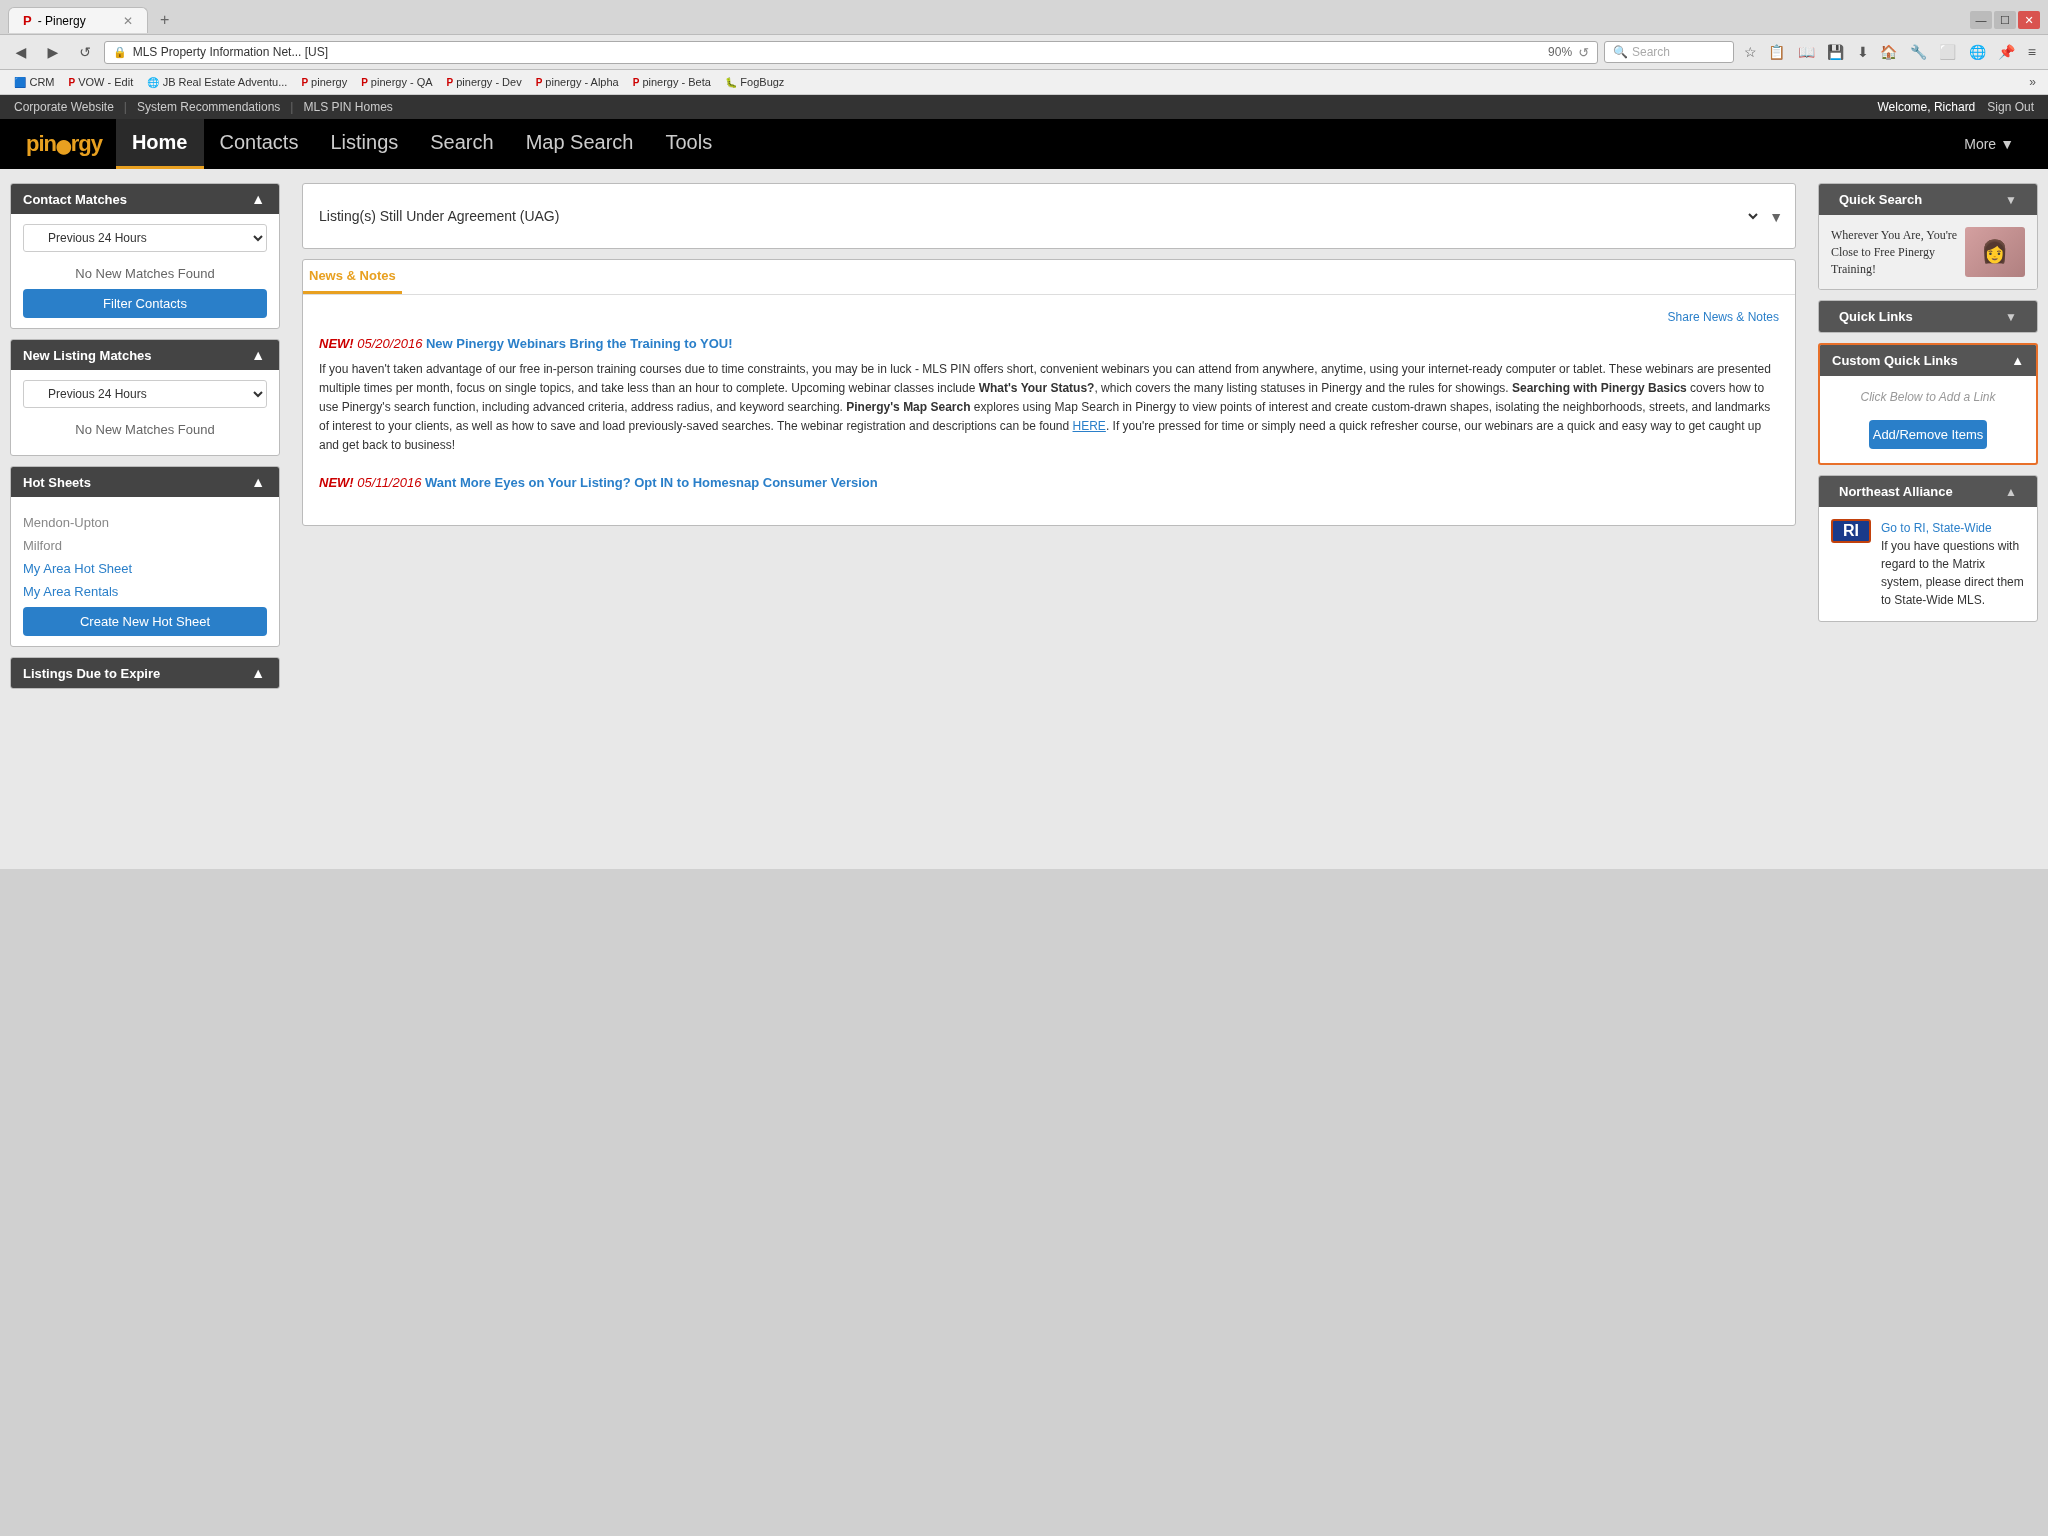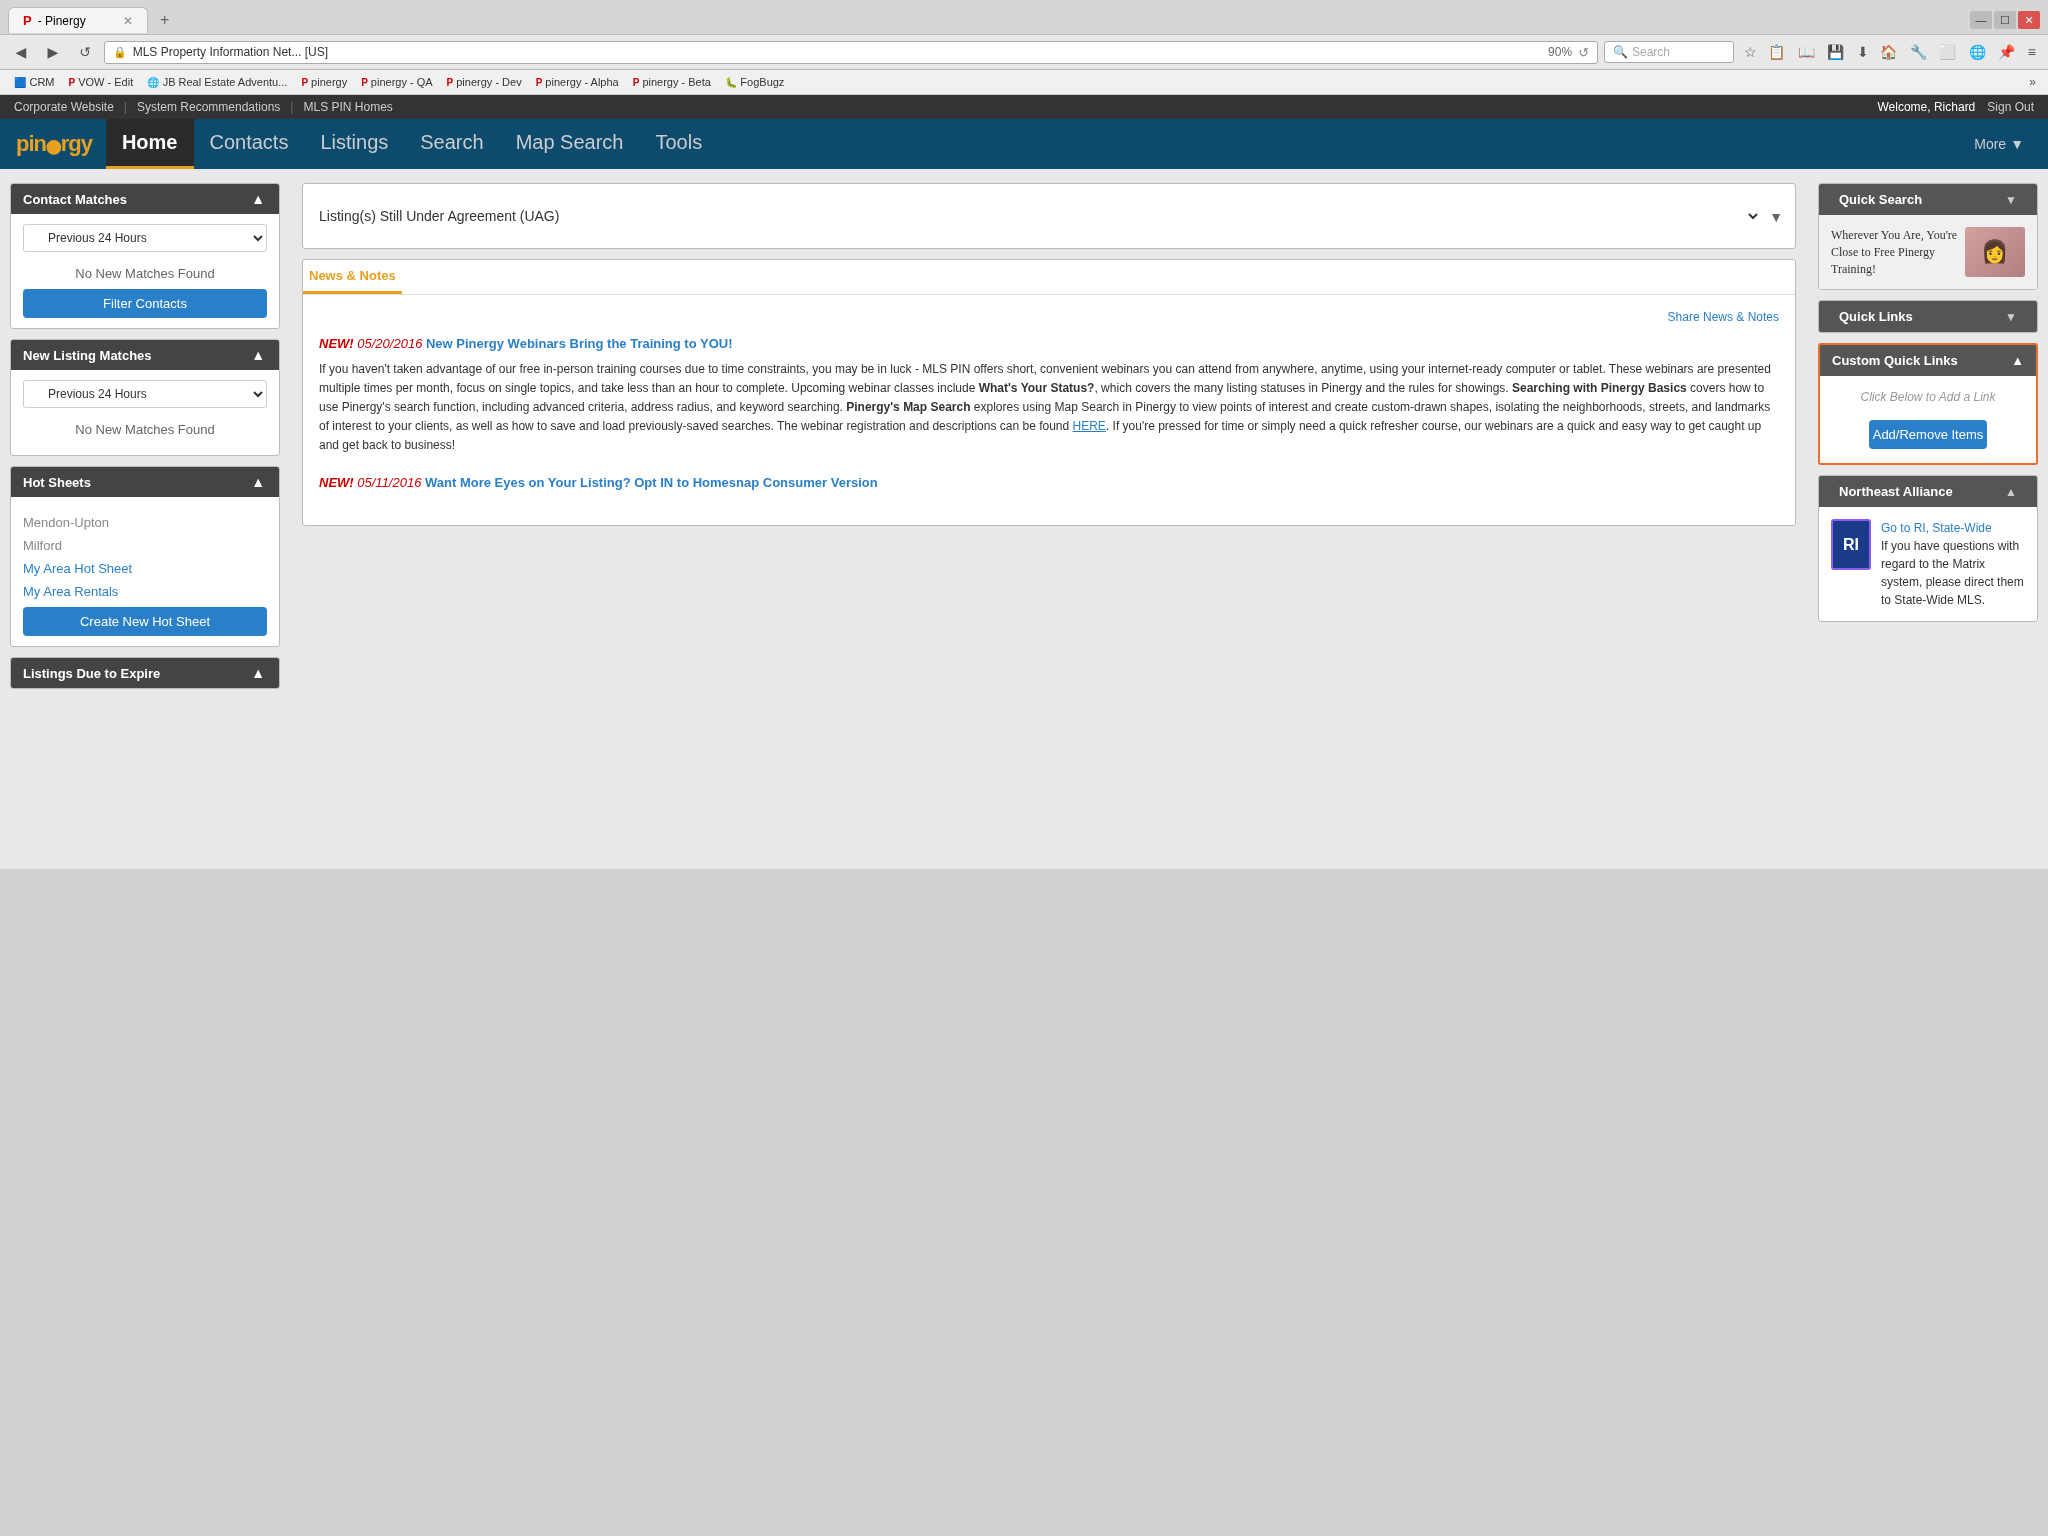--- a/index.html
+++ b/index.html
@@ -149,24 +149,24 @@
       padding: 5px 14px;
       font-size: 12px;
       gap: 10px;
     }
     .app-topbar a { color: #ccc; text-decoration: none; cursor: pointer; }
     .app-topbar .sep { color: #666; }
     .app-topbar .topbar-right { margin-left: auto; display: flex; gap: 12px; align-items: center; }
     .app-topbar .topbar-right a { color: #ccc; }
 
     .app-navbar {
-      background: #0c4a6e;
-      display: flex;
-      align-items: center;
-      padding: 0 10px;
+      background: #000000;
+      display: flex;
+      align-items: center;
+      padding: 0 20px;
     }
     .app-logo {
       padding: 8px 14px 8px 6px;
       display: flex;
       align-items: center;
     }
     .logo-text {
       font-size: 22px;
       font-weight: bold;
       color: white;
@@ -445,23 +445,23 @@
 
     .northeast-widget {
       background: white;
       border: 1px solid #bbb;
       border-radius: 3px;
       overflow: hidden;
     }
     .ne-body { padding: 12px; display: flex; gap: 10px; align-items: flex-start; }
     .ne-logo {
       width: 40px;
-      height: 51px;
+      height: 24px;
       background: #1a3a8a;
-      border: 2px solid #8b5cf6;
+      border: 2px solid #c2410c;
       border-radius: 3px;
       display: flex;
       align-items: center;
       justify-content: center;
       color: white;
       font-weight: bold;
       font-size: 16px;
       flex-shrink: 0;
     }
     .ne-text { font-size: 12px; line-height: 1.5; color: #333; }

